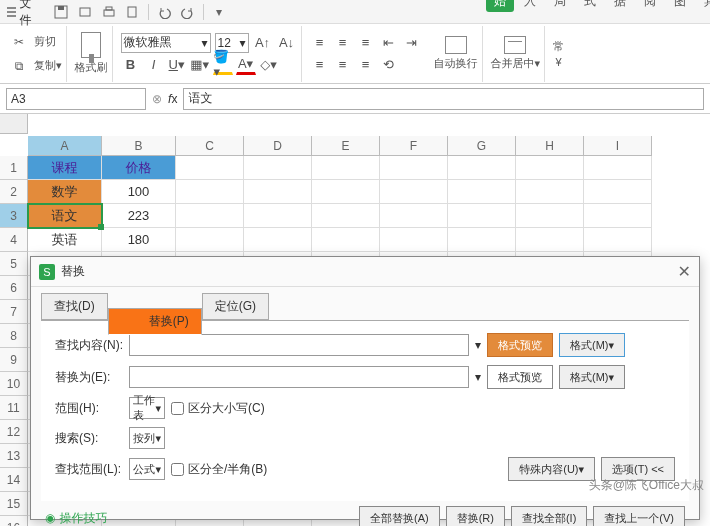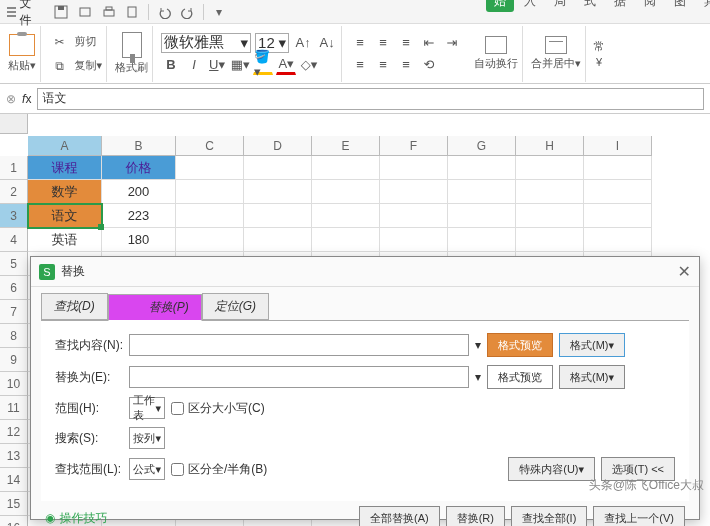--- a/index.html
+++ b/index.html
@@ -18,21 +18,21 @@
 
 .toolbar { height: 60px; border-bottom: 1px solid #ccc; display: flex; align-items: center; padding: 2px 4px; gap:4px; }
 .tool-group { display: flex; flex-direction: column; align-items: center; gap: 2px; padding: 0 4px; border-right: 1px solid #ddd; height: 56px; justify-content: center; }
 .tool-group-h { display: flex; align-items: center; gap: 4px; }
 .tool-group .lbl { font-size: 11px; color: #555; }
 .tbtn { width:22px; height:22px; display:flex; align-items:center; justify-content:center; color:#555; }
 .paste-ic { width:26px; height:22px; background:#fff; border:1px solid #e28b3a; position:relative; }
 .paste-ic::before { content:""; position:absolute; top:-3px; left:7px; width:10px; height:4px; background:#999; border-radius:2px; }
 .format-brush { width:20px; height:26px; background:#fff; border:1px solid #888; position:relative; }
 .format-brush::before { content:""; position:absolute; bottom:-6px; left:7px; width:5px; height:9px; background:#888; }
-.font-sel { border:1px solid #aaa; height:20px; font-size:15px; padding:0 2px; background:#fff; display:flex; align-items:center; }
+.font-sel { border:1px solid #aaa; height:20px; font-size:12px; padding:0 2px; background:#fff; display:flex; align-items:center; }
 .fs-name { width:90px; } .fs-size { width:34px; }
 .fmt-row { display:flex; gap:3px; }
 .fmt-btn { width:20px; height:20px; display:flex; align-items:center; justify-content:center; color:#555; font-size:13px; border:1px solid transparent; }
 .merge-ic, .wrap-ic { width:22px; height:18px; border:1px solid #888; position:relative; }
 .merge-ic::before { content:""; position:absolute; top:4px; left:3px; right:3px; height:1px; background:#888; }
 
 .namebox-row { height: 30px; border-bottom: 1px solid #ccc; display: flex; align-items: center; padding: 3px 6px; gap: 6px; }
 .namebox { border: 1px solid #aaa; width: 140px; height: 22px; display: flex; align-items: center; padding: 0 4px; background: #fff; }
 .fx-area { display: flex; align-items: center; gap: 6px; flex: 1; }
 .fx-bar { border: 1px solid #aaa; flex: 1; height: 22px; display: flex; align-items: center; padding: 0 4px; background:#fff; }
@@ -49,22 +49,22 @@
 .hd { background:#4a9cd6; color:#4c1d95; font-weight:500; }
 .c-orange { background:#e38b3b; }
 .c-sel { outline:2px solid #2a9a4a; outline-offset:-1px; position:relative; }
 .c-sel::after { content:""; position:absolute; right:-3px; bottom:-3px; width:6px; height:6px; background:#2a9a4a; }
 
 .dialog { position:absolute; left:30px; top:256px; width:670px; height:264px; background:#fafafa; border:1px solid #888; box-shadow:0 3px 12px rgba(0,0,0,0.25); }
 .dlg-title { height:30px; display:flex; align-items:center; padding:0 8px; border-bottom:1px solid #ddd; }
 .dlg-title .ic { width:16px; height:16px; background:#2ea44f; border-radius:2px; margin-right:6px; display:flex; align-items:center; justify-content:center; color:#fff; font-size:11px; }
 .dlg-close { margin-left:auto; font-size:16px; color:#666; cursor:pointer; }
 .dlg-tabs { display:flex; padding:6px 10px 0; gap:0; }
-.dlg-tab { padding:4px 12px; border:1px solid #aaa; background:#eee; font-size:12px; cursor:pointer;font-style:italic; }
-.dlg-tab.active { background:#d946ef; border-bottom-color:#fff; position:relative; top:1px;padding-left:40px; }
+.dlg-tab { padding:4px 12px; border:1px solid #aaa; background:#eee; font-size:12px; cursor:pointer; }
+.dlg-tab.active { background:#f97316; border-bottom-color:#fff; position:relative; top:15px;padding-left:40px; }
 .dlg-body { padding:12px 14px; border-top:1px solid #aaa; margin:0 10px -1px; background:#fff; }
 .frow { display:flex; align-items:center; gap:6px; margin-bottom:8px; }
 .flabel { width:68px; font-size:12px; }
 .finput { flex:1; height:22px; border:1px solid #999; background:#fff; }
 .fsel { width:36px; height:22px; border:1px solid #999; background:#fff; padding:0 3px; font-size:11px; display:flex; align-items:center; justify-content:space-between; }
 .fchk { display:flex; align-items:center; gap:4px; font-size:12px; }
 .fchk input { width:13px; height:13px; }
 .fbtn { height:24px; padding:0 10px; border:1px solid #888; background:#efefef; font-size:11px; display:flex; align-items:center; cursor:pointer; }
 .fbtn.orange { background:#e38b3b; color:#fff; border-color:#c77028; }
 .fbtn.blue-border { border-color:#4a9cd6; }
@@ -131,24 +131,20 @@
     <span class="tab">公式</span>
     <span class="tab">数据</span>
     <span class="tab">审阅</span>
     <span class="tab">视图</span>
     <span class="tab">开发工具</span>
 
   </div>
 </div>
 
 <div class="toolbar">
-  <div class="tool-group">
-    <div class="paste-ic"></div>
-    <span class="lbl"><span>粘贴</span>▾</span>
-  </div>
   <div class="tool-group" style="align-items:flex-start;">
     <div class="tool-group-h">
         <span class="tbtn">✂</span>
         <span class="lbl">剪切</span>
       </div>
     <div class="tool-group-h">
         <span class="tbtn">⧉</span>
         <span class="lbl"><span>复制</span>▾</span>
       </div>
   </div>
@@ -206,20 +202,23 @@
     <div class="merge-ic"></div>
     <span class="lbl"><span>合并居中</span>▾</span>
   </div>
   <div class="tool-group" style="border-right:none;">
     <span class="lbl">常</span>
     <span class="lbl">¥</span>
   </div>
 </div>
 
 <div class="namebox-row">
+  <div class="namebox">
+      <span>A3</span>
+    </div>
   <div class="fx-area">
     <span style="color:#999">⊗</span>
     <span><i>f</i>x</span>
     <div class="fx-bar">
         <span>语文</span>
       </div>
   </div>
 </div>
 
 <div style="position:relative;">
@@ -261,21 +260,21 @@
       <div class="cell" style="width: 68px;"></div>
       <div class="cell" style="width: 68px;"></div>
       <div class="cell" style="width: 68px;"></div>
       <div class="cell" style="width: 68px;"></div>
       <div class="cell" style="width: 68px;"></div>
       <div class="cell" style="width: 68px;"></div>
       <div class="cell" style="width: 68px;"></div>
     </div>
     <div class="cell-row">
       <div class="cell c-orange" style="width: 74px;">数学</div>
-      <div class="cell" style="width: 74px;">200</div>
+      <div class="cell" style="width: 74px;">100</div>
       <div class="cell" style="width: 68px;"></div>
       <div class="cell" style="width: 68px;"></div>
       <div class="cell" style="width: 68px;"></div>
       <div class="cell" style="width: 68px;"></div>
       <div class="cell" style="width: 68px;"></div>
       <div class="cell" style="width: 68px;"></div>
       <div class="cell" style="width: 68px;"></div>
     </div>
     <div class="cell-row">
       <div class="cell c-orange c-sel" style="width: 74px;">语文</div>

